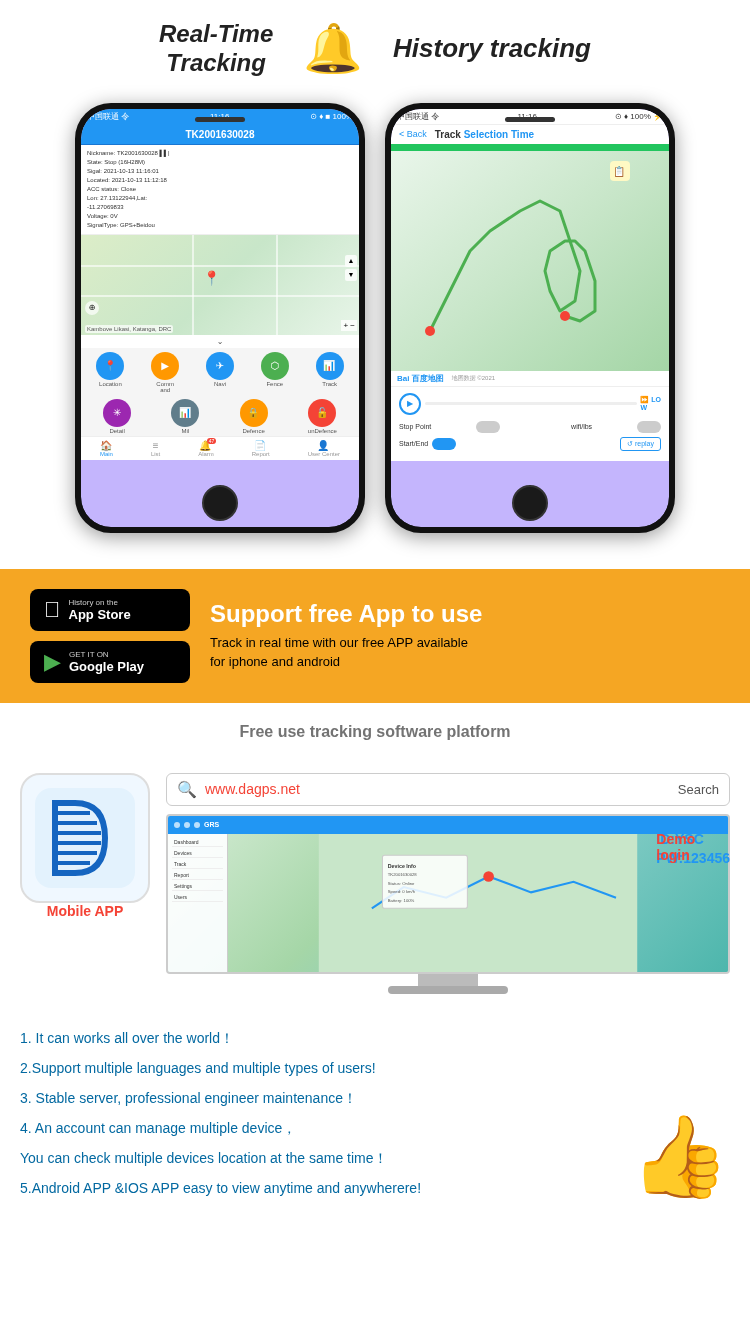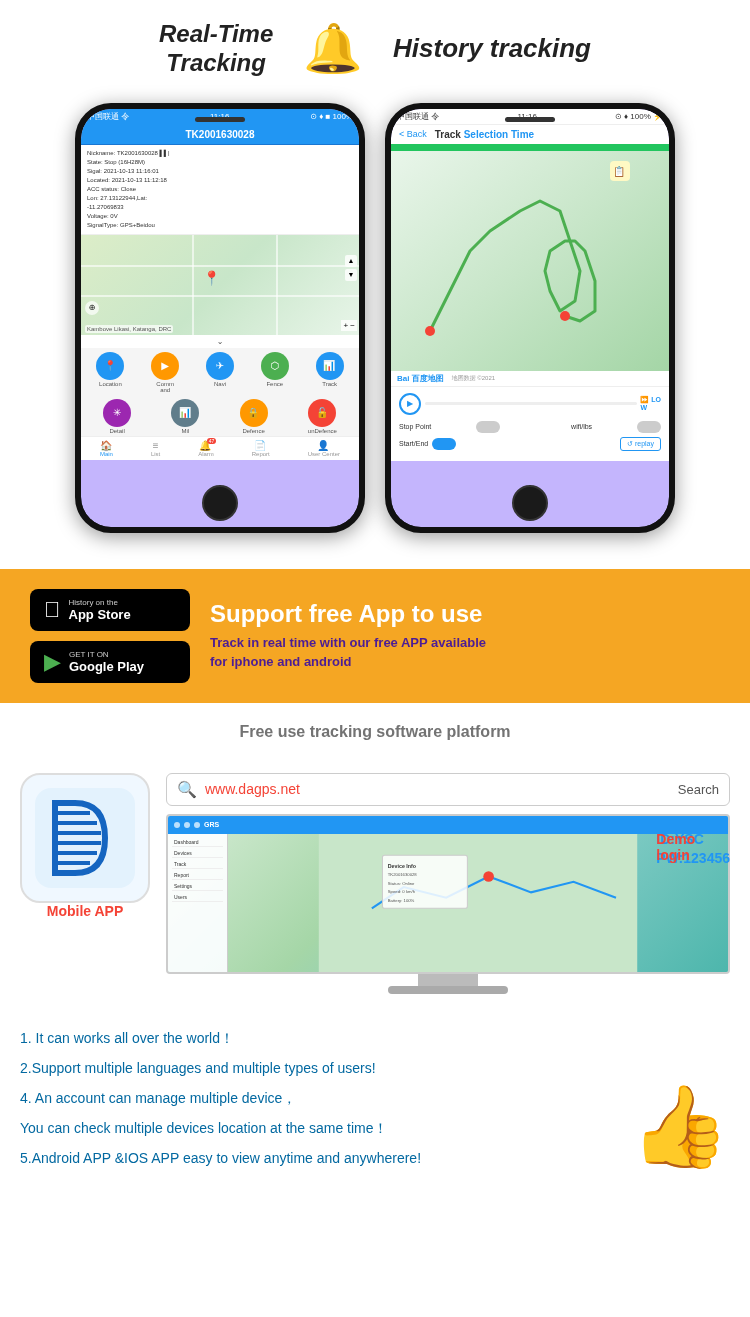--- a/index.html
+++ b/index.html
@@ -320,23 +320,22 @@
       width: 160px;
     }
     .support-text h2 {
       font-size: 28px;
       font-weight: bold;
       color: #fff;
       margin-bottom: 6px;
     }
     .support-text p {
       font-size: 13px;
-      color: #4c1d95;
+      color: #000000;
       line-height: 1.4;
-      font-weight: bold;
     }
 
     
     .platform-section {
       background: #fff;
       padding: 20px 20px;
     }
     .platform-title {
       text-align: center;
       font-size: 16px;
@@ -851,18 +850,19 @@
         <div class="demo-pw">PW:123456</div>
       </div>
     </div>
   </div>
 </div>
 
 <div class="features-section">
   <div class="features-list">
     <p>1. It can works all over the world！</p>
     <p>2.Support multiple languages and multiple types of users!</p>
+    <p>3. Stable server, professional engineer maintenance！</p>
     <p>4. An account can manage multiple device，</p>
     <p>You can check multiple devices location at the same time！</p>
     <p>5.Android APP &amp;IOS APP easy to view anytime and anywherere!</p>
   </div>
   <div class="thumbs-up">👍</div>
 </div>
 
 </body></html>

